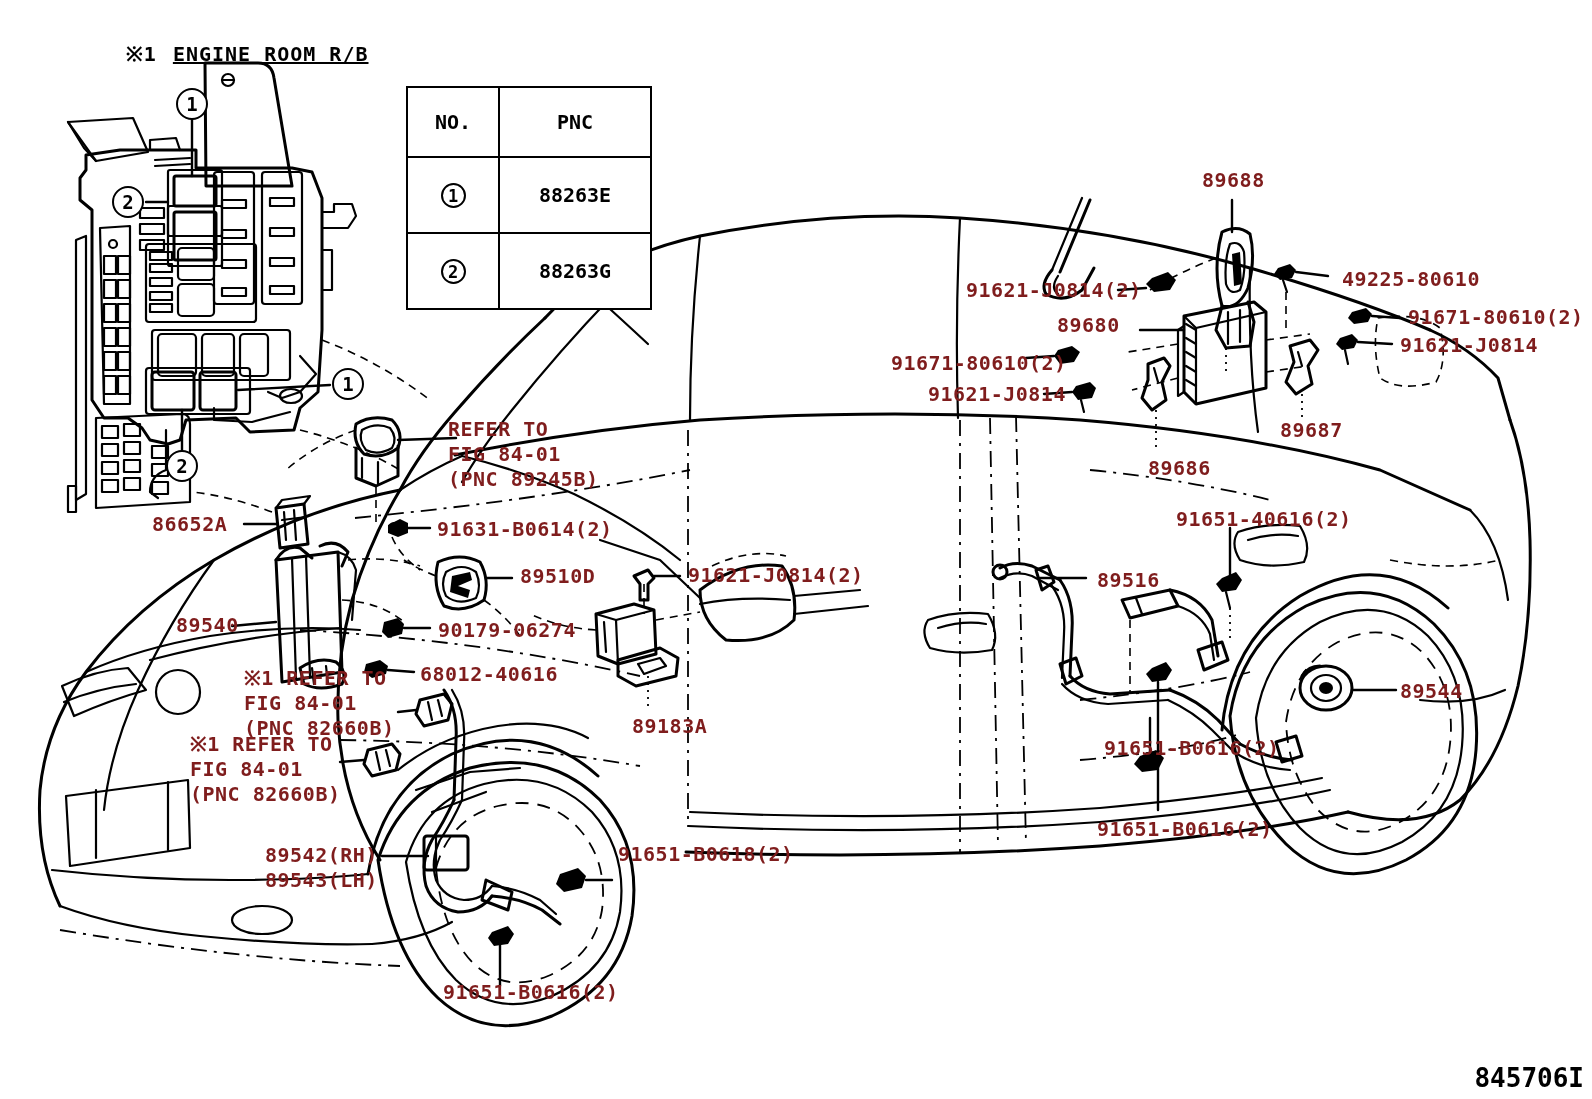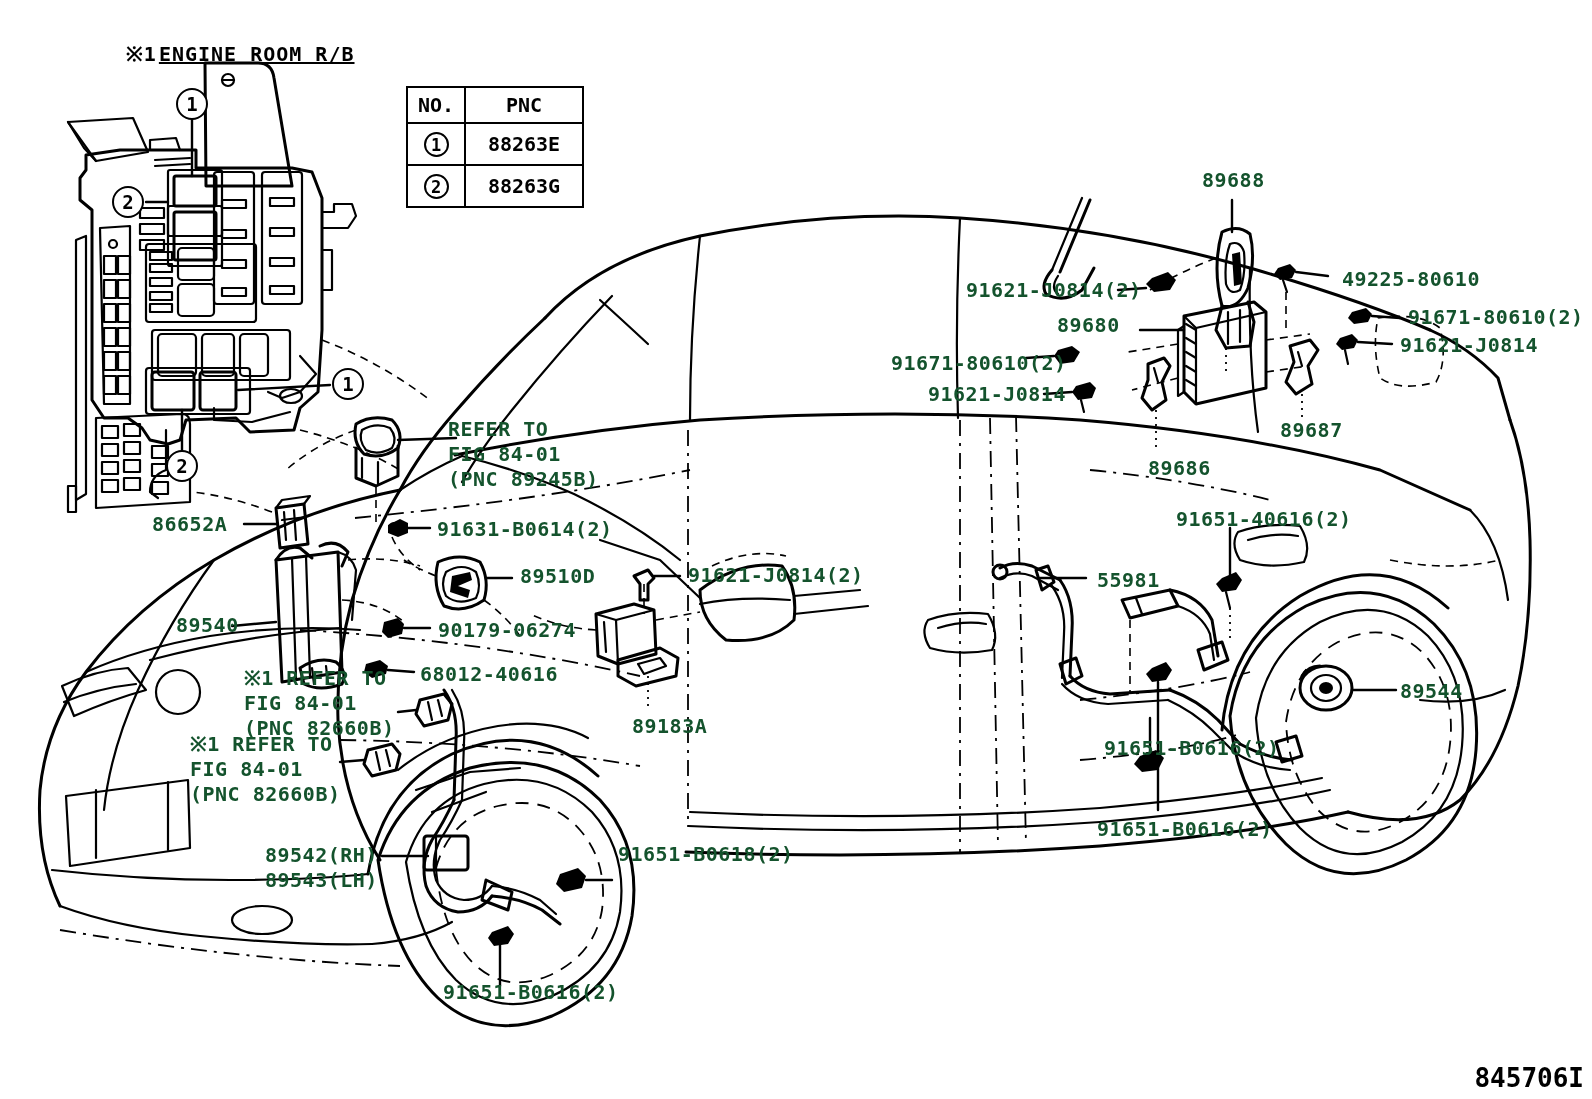--- a/index.html
+++ b/index.html
@@ -14,21 +14,21 @@
 
   
   .lbl{
     position:absolute;
     font-family:"DejaVu Sans Mono","Liberation Mono",monospace;
     font-weight:bold;
     font-size:20px;
     letter-spacing:0.5px;
     white-space:pre;
     line-height:25px;
-    color:#14532d;
+    color:#7f1d1d;
   }
   .hdr{
     position:absolute;
     font-family:"DejaVu Sans Mono","Liberation Mono",monospace;
     font-weight:bold;font-size:20px;letter-spacing:1px;white-space:pre;
   }
   .hdr .ul{text-decoration:underline;}
   .figid{
     position:absolute;right:8px;bottom:6px;
     font-family:"DejaVu Sans Mono","Liberation Mono",monospace;
@@ -39,21 +39,21 @@
   .pnc-table{
     position:absolute;left:406px;top:86px;
     border-collapse:collapse;
     background:#fff;
   }
   .pnc-table td,.pnc-table th{
     border:2px solid #000;
     font-family:"DejaVu Sans Mono","Liberation Mono",monospace;
     font-weight:bold;font-size:20px;
     text-align:center;
-    padding:0;
+    padding:17px;
   }
   .pnc-table th{height:34px;}
   .pnc-table td{height:40px;}
   .pnc-table .cNo{width:56px;}
   .pnc-table .cPnc{width:116px;}
   .circnum{
     display:inline-block;width:25px;height:25px;line-height:23px;
     border:2px solid #000;border-radius:50%;
     font-size:17px;font-weight:bold;text-align:center;
     box-sizing:border-box;
@@ -557,21 +557,21 @@
   <g>
     <path class="blk" d="M1140 756 L1156 750 L1164 758 L1158 770 L1142 772 L1134 764 Z"></path>
     <path class="ld" d="M1150 718 L1150 756"></path>
   </g>
 
   <path class="dashf" d="M322 340 Q380 362 430 400"></path>
   <path class="dashf" d="M300 430 Q356 444 400 470"></path>
 </svg>
 
 <div class="hdr" style="left:100px;top:16px;">
-  <span>※1</span><span class="ul" style="margin-left:2px;">ENGINE ROOM R/B</span>
+  <span>※1</span><span class="ul" style="margin-left:16px;">ENGINE ROOM R/B</span>
 </div>
 
 <table class="pnc-table">
   <tbody>
         <tr>
     <th class="cNo">NO.</th>
     <th class="cPnc">PNC</th>
   </tr>
   <tr>
     <td><span class="circnum">1</span></td>
@@ -615,20 +615,20 @@
 <div class="lbl" style="left:966px;top:278px;">91621-J0814(2)</div>
 <div class="lbl" style="left:1342px;top:267px;">49225-80610</div>
 <div class="lbl" style="left:1408px;top:305px;">91671-80610(2)</div>
 <div class="lbl" style="left:1057px;top:313px;">89680</div>
 <div class="lbl" style="left:1400px;top:333px;">91621-J0814</div>
 <div class="lbl" style="left:891px;top:351px;">91671-80610(2)</div>
 <div class="lbl" style="left:928px;top:382px;">91621-J0814</div>
 <div class="lbl" style="left:1280px;top:418px;">89687</div>
 <div class="lbl" style="left:1128px;top:456px;margin-left:20px;">89686</div>
 <div class="lbl" style="left:1176px;top:507px;">91651-40616(2)</div>
-<div class="lbl" style="left:1097px;top:568px;">55981</div>
+<div class="lbl" style="left:1097px;top:568px;">89516</div>
 <div class="lbl" style="left:1400px;top:679px;text-align:center;">89544</div>
 <div class="lbl" style="left:1104px;top:736px;">91651-B0616(2)</div>
 <div class="lbl" style="left:1097px;top:817px;">91651-B0616(2)</div>
 
 <div class="figid">845706I</div>
 
 </div>
 
 </body></html>

